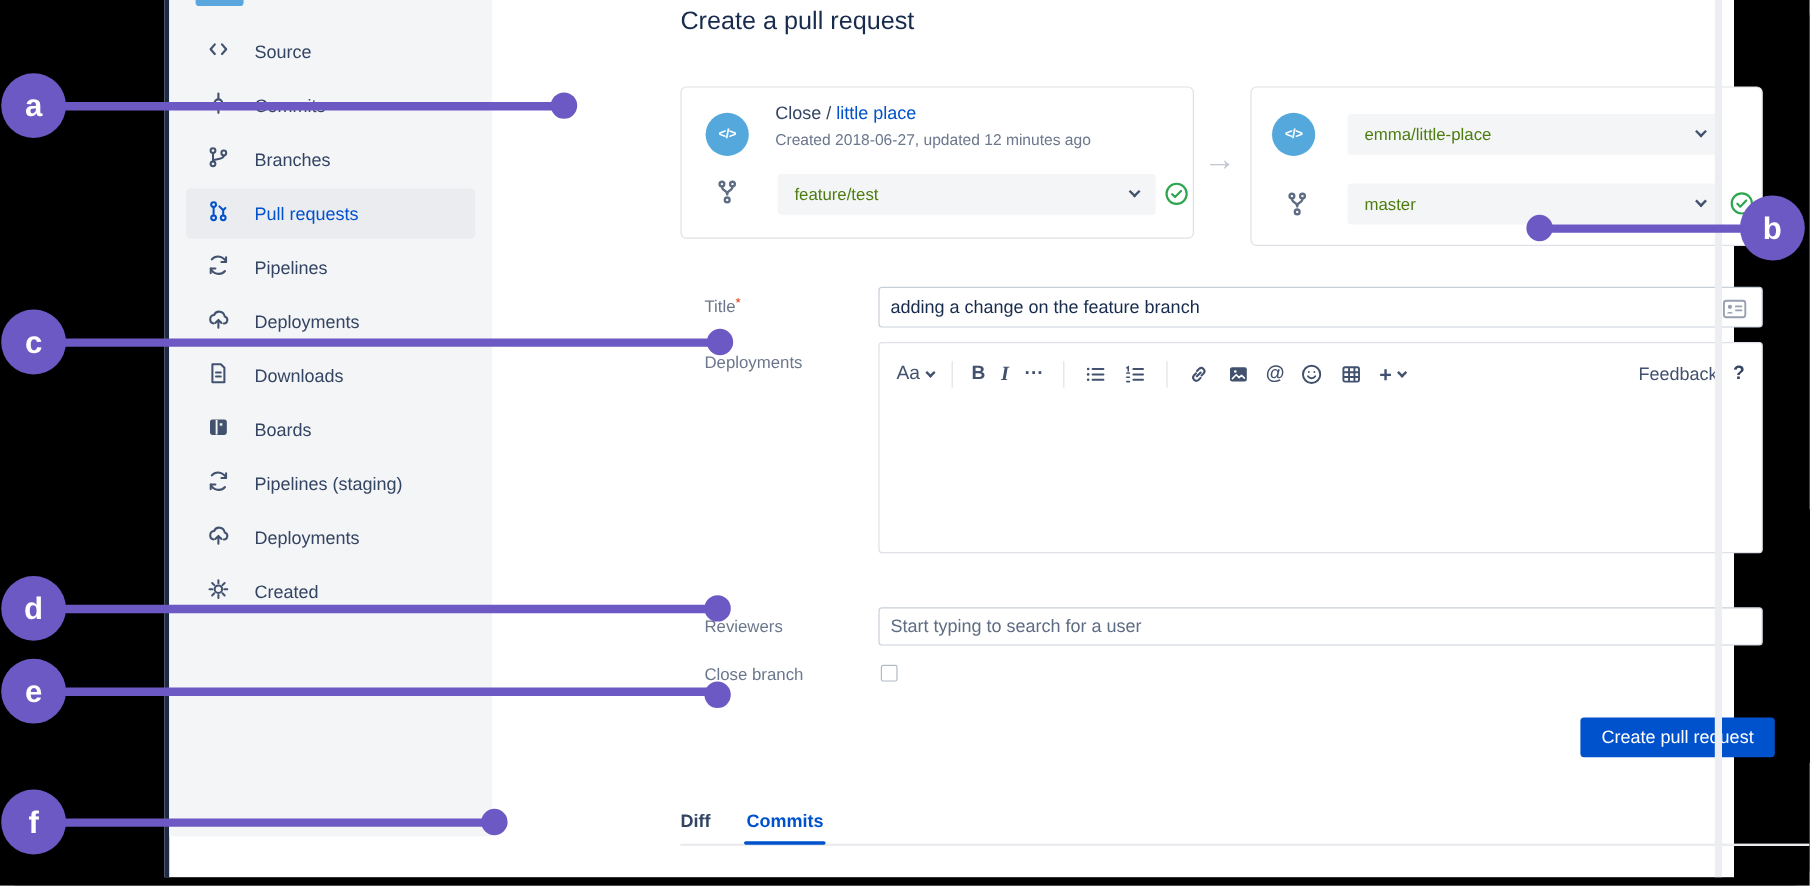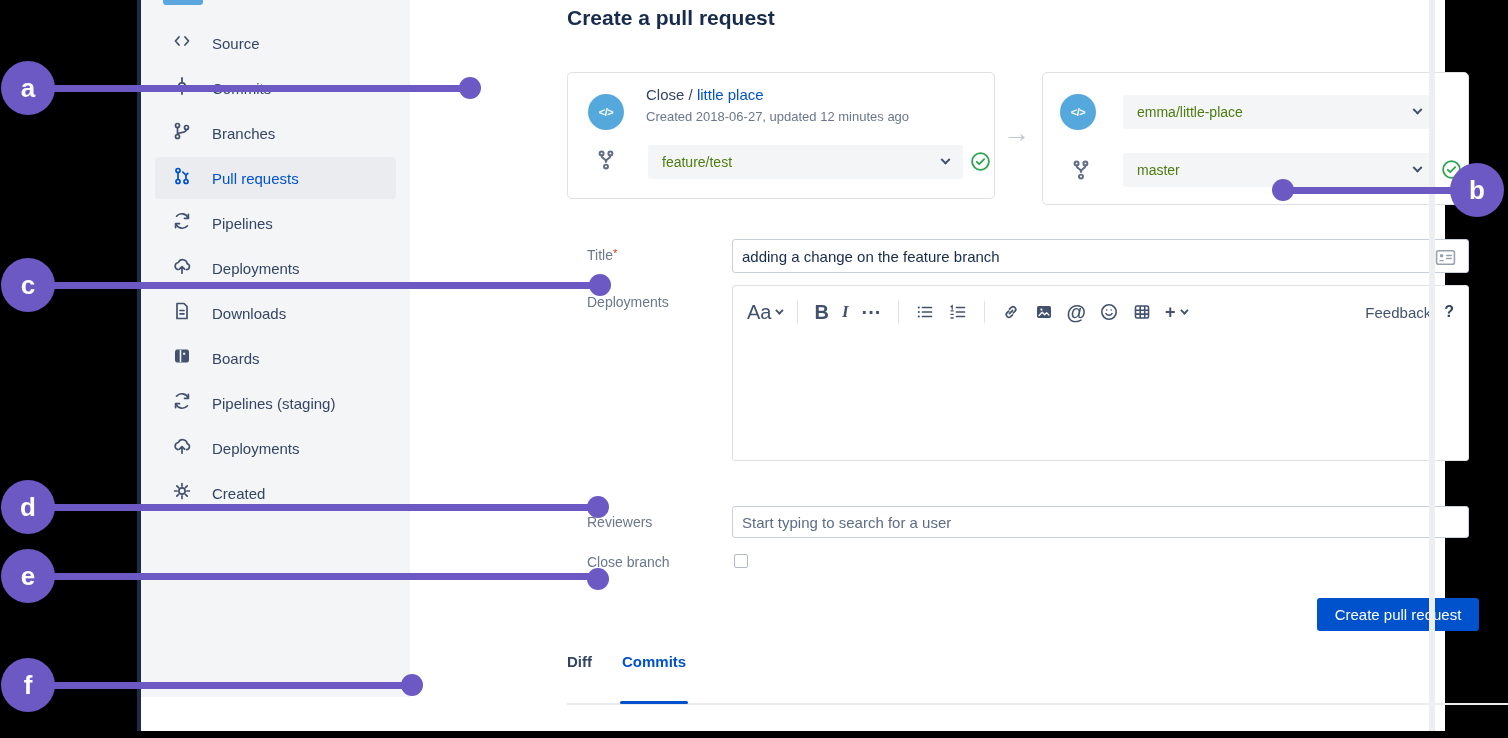--- a/index.html
+++ b/index.html
@@ -9,21 +9,21 @@
   .nav-edge { position:absolute; left:0; top:0; width:4px; height:731px; background:#1E2B45; }
   .sidebar { position:absolute; left:4px; top:0; width:269px; height:697px; background:#F4F5F7; }
   .logo-frag { position:absolute; left:22px; top:0; width:40px; height:5px; background:#5AA7E0; border-radius:0 0 3px 3px; }
   .nav-item { position:absolute; left:14px; width:241px; height:42px; display:flex; align-items:center; gap:20px; padding-left:17px; border-radius:4px; cursor:pointer; }
   .nav-item svg { stroke:#42526E; flex:0 0 auto; }
   .nav-item .nav-label { font-size:15px; color:#344563; }
   .nav-item.active { background:#EBECF0; }
   .nav-item.active svg { stroke:#0052CC; }
   .nav-item.active .nav-label { color:#0052CC; font-weight:500; }
 
-  .page-title { position:absolute; left:430px; top:6px; font-size:21px; font-weight:700; color:#172B4D; }
+  .page-title { position:absolute; left:430px; top:6px; font-size:21px; font-weight:400; color:#172B4D; }
 
   .card { position:absolute; background:#fff; border:1px solid #DFE1E6; border-radius:5px; }
   .card-src { left:430px; top:72px; width:428px; height:127px; }
   .card-dst { left:905px; top:72px; width:427px; height:133px; }
   .avatar { position:absolute; width:36px; height:36px; border-radius:50%; background:#54A8DC; color:#fff; display:flex; align-items:center; justify-content:center; font-size:11px; font-weight:700; letter-spacing:-0.5px; }
   .repo-line { position:absolute; left:78px; top:13px; font-size:15px; color:#344563; }
   .repo-link { color:#0052CC; cursor:pointer; }
   .repo-meta { position:absolute; left:78px; top:36px; font-size:13px; color:#6B778C; }
   .fork-ic { position:absolute; }
   .dropdown { position:absolute; height:34px; background:#F4F5F7; border-radius:3px; display:flex; align-items:center; padding:0 14px; cursor:pointer; }
@@ -34,38 +34,38 @@
 
   .fld-label { position:absolute; left:450px; width:128px; text-align:left; font-size:14px; color:#6B778C; }
   .req { color:#DE350B; font-size:11px; vertical-align:top; }
   .title-input { position:absolute; left:595px; top:239px; width:737px; height:34px; border:1px solid #C9CFD9; border-radius:3px; padding:0 34px 0 9px; font-size:15px; color:#172B4D; font-family:"Liberation Sans", sans-serif; background:#fff; }
   .vcard-ic { position:absolute; left:1298px; top:247px; }
 
   .desc-box { position:absolute; left:595px; top:285px; width:737px; height:176px; border:1px solid #DFE1E6; border-radius:3px; background:#fff; }
   .toolbar { position:absolute; left:14px; right:14px; top:10px; height:32px; display:flex; align-items:center; gap:13px; color:#42526E; }
   .tb-sep { width:1px; height:22px; background:#DFE1E6; margin:0 3px; }
   .tb-btn { display:flex; align-items:center; gap:4px; cursor:pointer; }
-  .tb-text { font-size:20px; color:#42526E; }
+  .tb-text { font-size:16px; color:#42526E; }
   .tb-bold { font-weight:800; }
   .tb-italic { font-style:italic; font-family:"Liberation Serif", serif; font-weight:600; font-size:17px; }
   .tb-spacer { flex:1; }
   .tb-feedback { font-size:15px; color:#42526E; cursor:pointer; }
   .tb-help { font-size:16px; font-weight:700; color:#344563; cursor:pointer; }
   .tb-chev { width:6px; height:6px; border-right:2px solid #42526E; border-bottom:2px solid #42526E; transform:rotate(45deg) translateY(-2px); }
 
   .reviewers-input { position:absolute; left:595px; top:506px; width:737px; height:32px; border:1px solid #C9CFD9; border-radius:3px; padding:0 9px; font-size:15px; font-family:"Liberation Sans", sans-serif; color:#344563; }
   .reviewers-input::placeholder { color:#5E6C84; opacity:1; }
 
   .checkbox { position:absolute; left:597px; top:554px; width:14px; height:14px; border:1px solid #B3BAC5; border-radius:2px; background:#fff; cursor:pointer; }
   .close-text { position:absolute; left:622px; top:552px; font-size:15px; color:#172B4D; }
   .close-text b { font-weight:700; }
 
   .cpr-btn { position:absolute; left:1180px; top:598px; width:162px; height:33px; background:#0052CC; border:none; border-radius:3px; color:#fff; font-size:15px; font-weight:500; font-family:"Liberation Sans", sans-serif; cursor:pointer; }
 
-  .tab { position:absolute; top:653px; font-size:15px; font-weight:700; cursor:pointer;text-align:center; }
+  .tab { position:absolute; top:676px; font-size:15px; font-weight:700; cursor:pointer;text-align:center; }
   .tab-diff { left:430px; color:#344563; }
   .tab-commits { left:485px; color:#0052CC; }
   .tab-rule { position:absolute; left:430px; top:703px; width:1004px; height:2px; background:#EBECF0; }
   .tab-underline { position:absolute; left:483px; top:701px; width:68px; height:3px; background:#0052CC; border-radius:2px; }
 
   .scrollbar { position:absolute; left:1292px; top:0; width:6px; height:731px; background:#EDEEF1; }
 
   .ann-circle { position:absolute; width:54px; height:54px; border-radius:50%; background:#6C59C4; color:#fff; display:flex; align-items:center; justify-content:center; font-size:26px; font-weight:700; z-index:30; }
   .ann-line { position:absolute; height:7px; background:#6C59C4; border-radius:4px; z-index:29; }
   .ann-dot { position:absolute; width:22px; height:22px; border-radius:50%; background:#6C59C4; z-index:29; }

